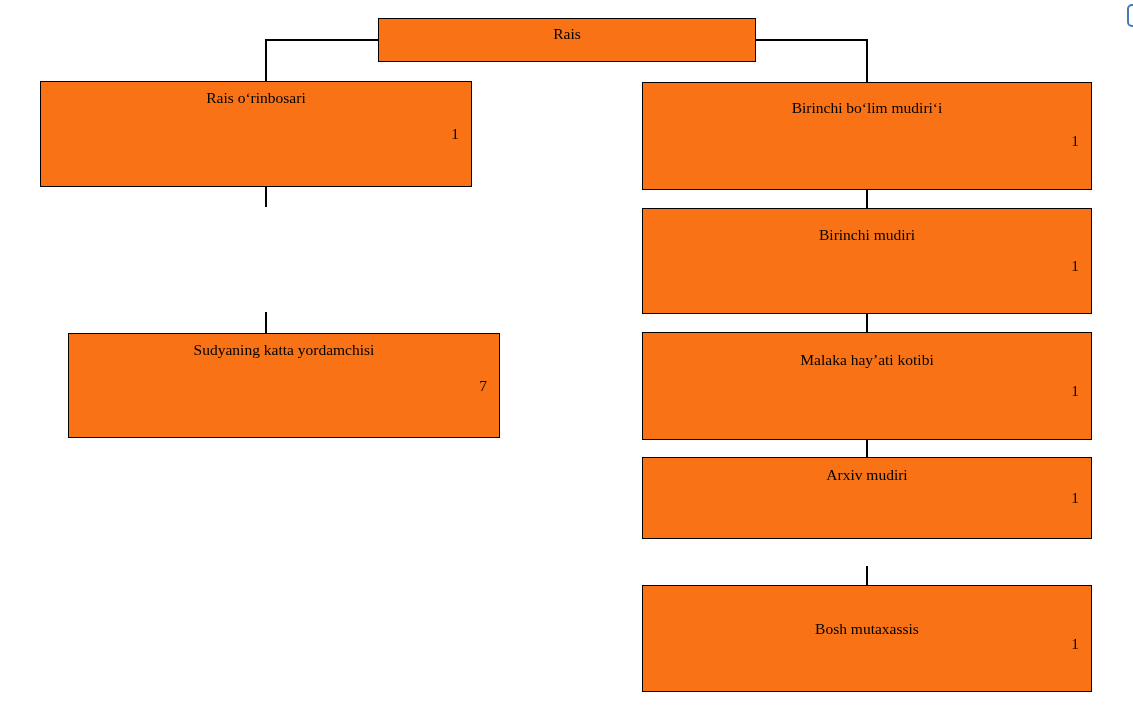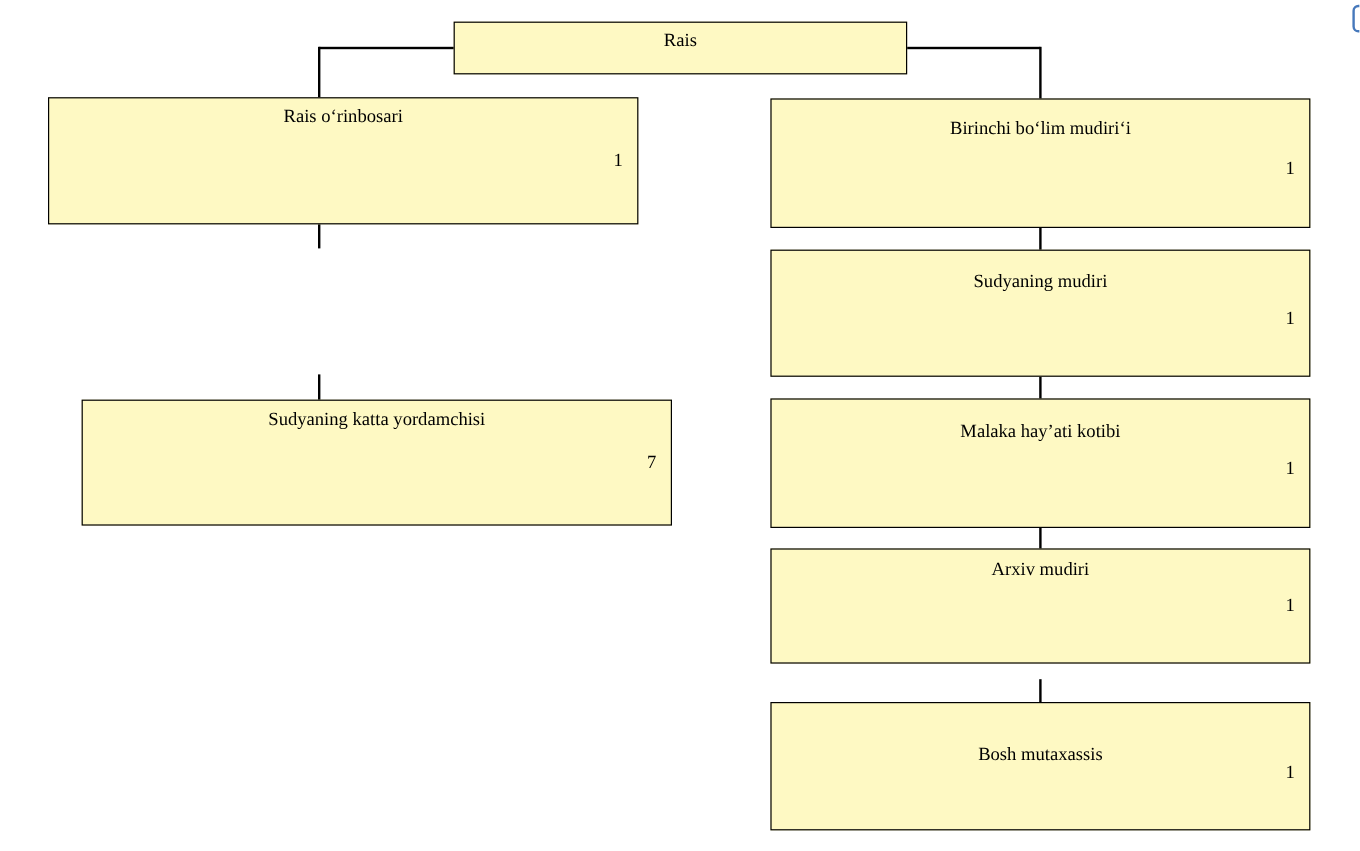--- a/index.html
+++ b/index.html
@@ -8,21 +8,21 @@
     width: 1133px;
     height: 709px;
     overflow: hidden;
     background: #ffffff;
     font-family: "Liberation Serif", "DejaVu Serif", serif;
     color: #000000;
   }
   .box {
     position: absolute;
     border: 1.5px solid #000000;
-    background: #fef9c3;
+    background: #f97316;
     box-sizing: border-box;
   }
   .box-title {
     position: absolute;
     left: 4px;
     right: 4px;
     text-align: center;
     font-size: 15.5px;
     line-height: 18px;
     white-space: nowrap;
@@ -35,34 +35,34 @@
     transform: translateY(-50%);
   }
   .count-mid { top: 50%; }
   .count-low { top: calc(50% + 5px); }
 
   
   #box-root  { left: 378px; top: 18px;  width: 378px; height: 44px; }
   #box-root .box-title { top: 6px; }
 
   
-  .lcol { left: 40px;  width: 492px; padding-left: 23px; }
+  .lcol { left: 40px;  width: 432px; padding-left: 23px; }
   #lb1 { top: 81px;  height: 106px; }
   #lb2 { top: 206px; height: 107px; }
   #lb3 { top: 333px; height: 105px; margin-left: 28px; }
   #lb1 .box-title { top: 7px; }
   #lb2 .box-title { top: 8px; }
   #lb3 .box-title { top: 7px; }
 
   
   .rcol { left: 642px; width: 450px; }
   #rb1 { top: 82px;  height: 108px; }
   #rb2 { top: 208px; height: 106px; }
   #rb3 { top: 332px; height: 108px; }
-  #rb4 { top: 457px; height: 96px; }
+  #rb4 { top: 457px; height: 82px; }
   #rb5 { top: 585px; height: 107px; }
   #rb1 .box-title { top: 16px; }
   #rb2 .box-title { top: 17px; }
   #rb3 .box-title { top: 18px; }
   #rb4 .box-title { top: 8px; }
   #rb5 .box-title { top: 17px; margin-top: 17px; }
 
   
   .conn { position: absolute; background: #000000; }
   #c-h-left  { left: 266px; top: 39px;  width: 113px; height: 1.5px; }
@@ -116,21 +116,21 @@
   <div class="box lcol" id="lb3">
     <div class="box-title">Sudyaning katta yordamchisi</div>
     <div class="box-count count-mid">7</div>
   </div>
 
   <div class="box rcol" id="rb1">
     <div class="box-title">Birinchi bo‘lim mudiri‘i</div>
     <div class="box-count count-low">1</div>
   </div>
   <div class="box rcol" id="rb2">
-    <div class="box-title">Sudyaning mudiri</div>
+    <div class="box-title">Birinchi mudiri</div>
     <div class="box-count count-low">1</div>
   </div>
   <div class="box rcol" id="rb3">
     <div class="box-title">Malaka hay’ati kotibi</div>
     <div class="box-count count-low">1</div>
   </div>
   <div class="box rcol" id="rb4">
     <div class="box-title">Arxiv mudiri</div>
     <div class="box-count count-mid">1</div>
   </div>

